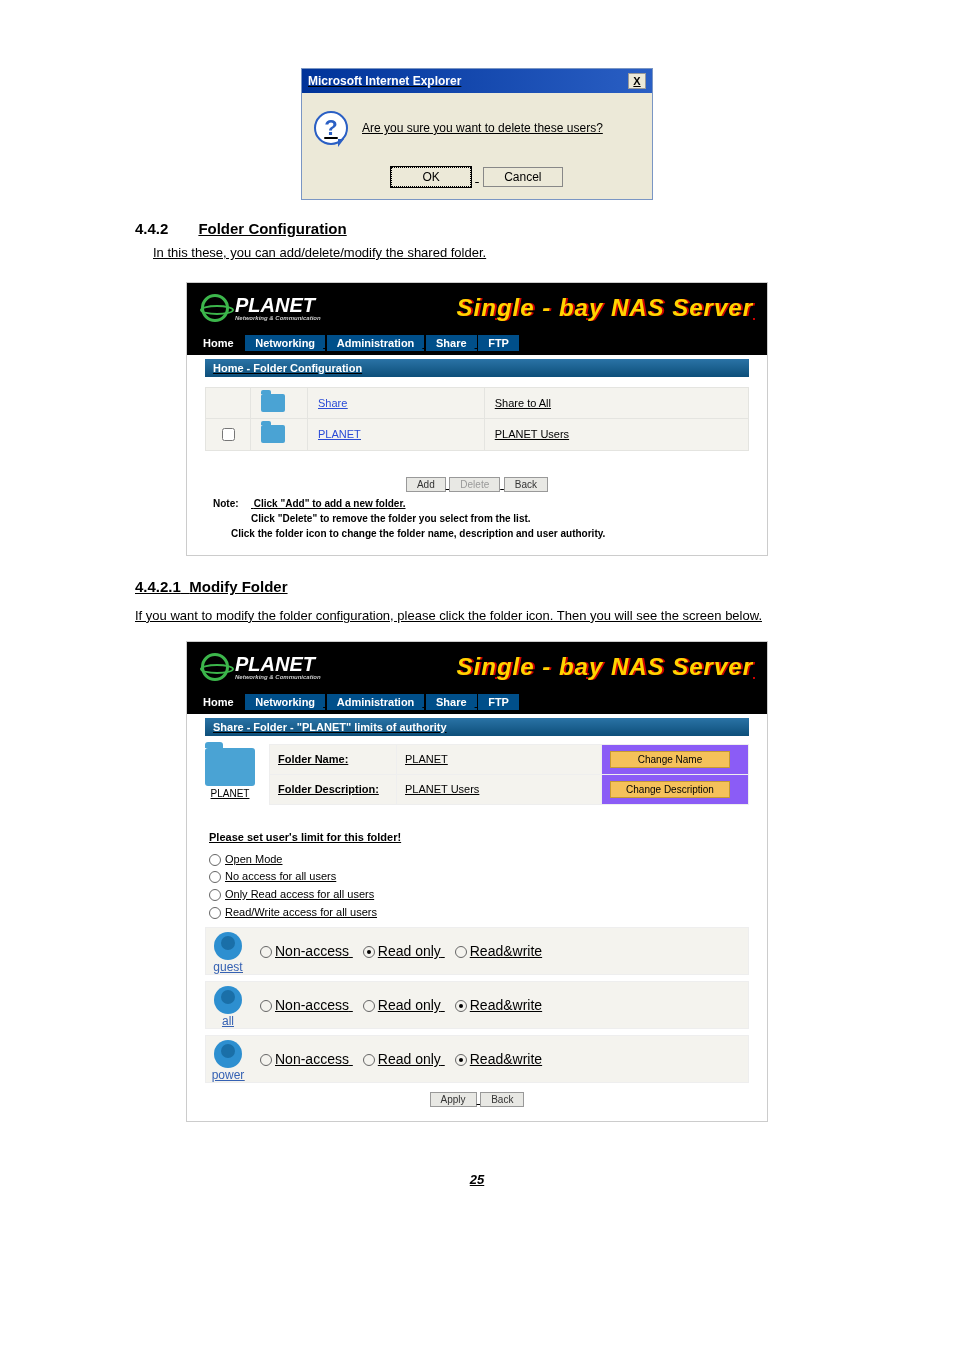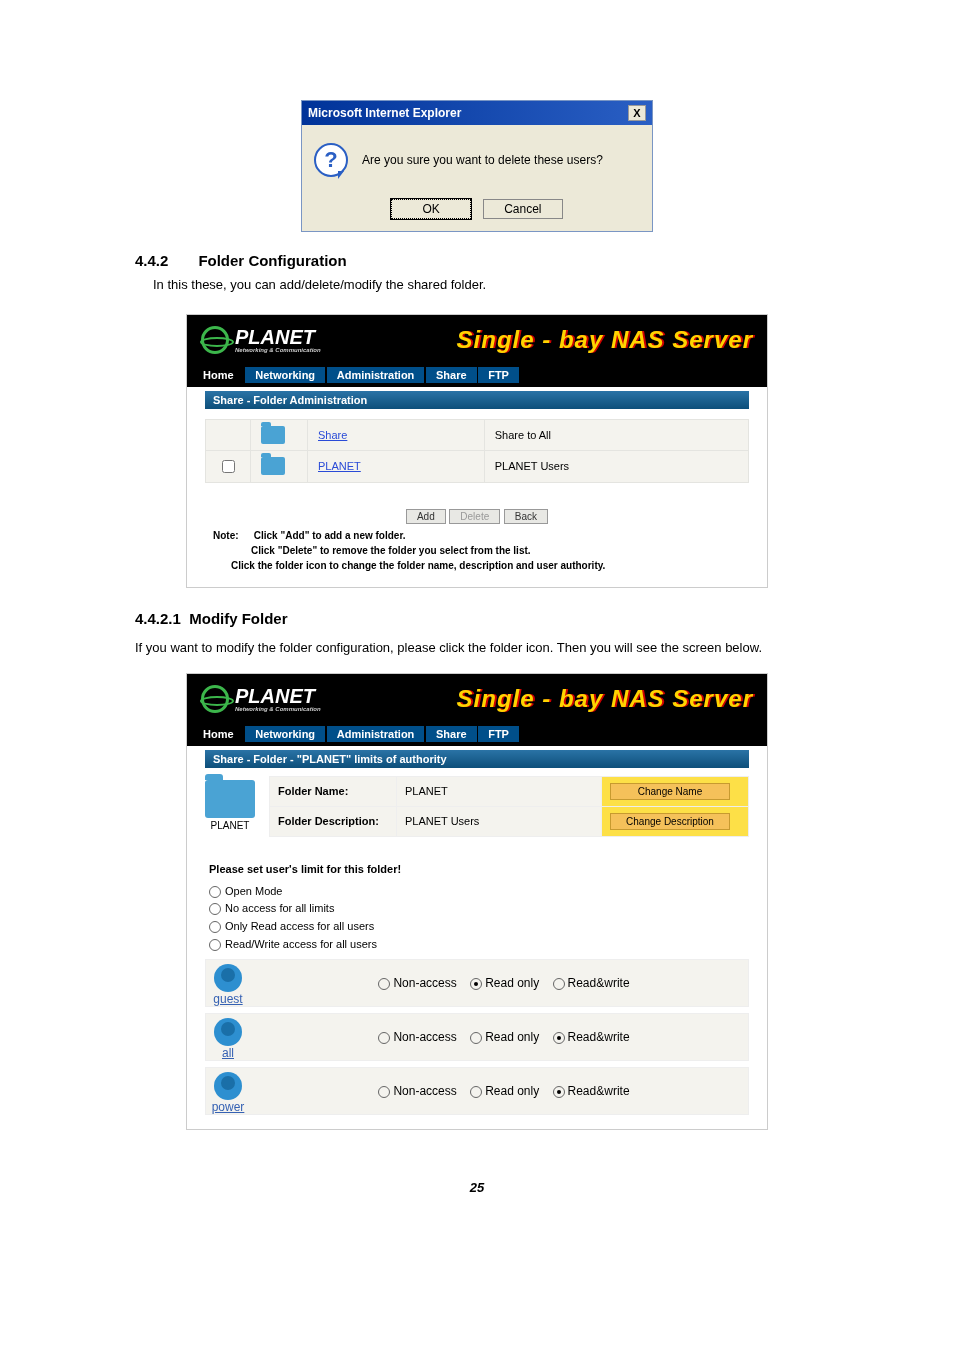--- a/index.html
+++ b/index.html
@@ -4,21 +4,22 @@
 <style>
   body {
     margin: 0;
     font-family: Arial, sans-serif;
     font-size: 13px;
     color: #000;
     background: #fff;
     width: 954px;
   }
   .page {
-    padding: 100px 135px 60px 135px;
+    padding: 68px 135px 60px 135px;
+    text-decoration: underline;
   }
   .dialog-img {
     margin: 0 auto 20px auto;
     width: 350px;
     border: 1px solid #7a96c4;
     background: #ece9d8;
   }
   .dialog-title {
     background: linear-gradient(to right, #003399, #2a5fc4);
     color: #fff;
@@ -192,21 +193,21 @@
 
   
   .detail-row { display:flex; gap:14px; padding:8px 0; }
   .big-folder { width:50px; height:38px; background:#4aa3d4; border-radius:3px; position:relative; margin-top:4px;}
   .big-folder:before{content:"";position:absolute;top:-6px;left:0;width:18px;height:6px;background:#4aa3d4;border-radius:3px 3px 0 0;}
   .big-folder-label{font-size:10px;text-align:center;margin-top:2px;}
   .detail-grid { flex:1; }
   .detail-grid table{ width:100%; border-collapse:collapse;}
   .detail-grid td{ font-size:11px; padding:6px 8px; border:1px solid #eee; background:#f4f3ee;}
   .detail-grid td.lbl{ font-weight:bold; width:110px;}
-  .detail-grid td.btncell{ width:130px; background:#fde047;}
+  .detail-grid td.btncell{ width:130px; background:#8b5cf6;}
   .orangebtn{
     width:120px; padding:2px 0; font-size:10px;
     background:#f5c15a; border:1px solid #c79a2f;
     font-family: Tahoma, sans-serif;
   }
   .section-sub{
     font-size:11px; font-weight:bold; margin:18px 0 8px 4px;
   }
   .radio-list{ font-size:11px; margin-left:4px; line-height:1.6;}
   .radio-dot{
@@ -217,21 +218,21 @@
   .user-row{
     display:flex;align-items:center;border:1px solid #eee;background:#f4f3ee;
     margin-top:6px;
   }
   .user-ico{
     width:28px;height:28px;border-radius:50%;background:#2d8fd0;
     position:relative;margin:4px 8px 0 8px;
   }
   .user-ico:before{content:"";position:absolute;left:7px;top:4px;width:14px;height:14px;border-radius:50%;background:#1a6fa8;}
   .user-name{font-size:12px;color:#3561b3;text-decoration:underline;text-align:center;}
-  .perm-opts{flex:1;text-align:center;font-size:12px;}
+  .perm-opts{flex:1;font-size:14px;}
   .perm-opts .radio-dot{margin:0 3px 0 10px;}
   .foot-btns{text-align:center;margin:8px 0 0 0;}
 
   .page-num { text-align:center; font-style:italic; font-weight:bold; margin-top:50px; font-size:13px;}
 
   .sublogo{font-size:6px;color:#ccc;margin-top:-2px;}
 </style>
 </head>
 <body>
 
@@ -271,21 +272,21 @@
       <div class="nas-title">Single - bay NAS Server</div>
     </div>
     <div class="nas-nav">
       <span class="nav-tab dark">Home</span>
       <span class="nav-tab light">Networking</span>
       <span class="nav-tab light">Administration</span>
       <span class="nav-tab light">Share</span>
       <span class="nav-tab light">FTP</span>
     </div>
     <div class="nas-body">
-      <div class="section-bar">Share - Folder Administration</div>
+      <div class="section-bar">Home - Folder Configuration</div>
       <table class="share-table">
         <tbody>
             <tr>
           <td class="chk"></td>
           <td class="iconcell">
                 <div class="folder-icon"></div>
               </td>
           <td><span class="link">Share</span></td>
           <td>Share to All</td>
         </tr>
@@ -358,21 +359,21 @@
               <td class="btncell"><button class="orangebtn">Change Description</button></td>
             </tr>
           </tbody>
             </table>
         </div>
       </div>
 
       <div class="section-sub">Please set user's limit for this folder!</div>
       <div class="radio-list">
         <div><span class="radio-dot"></span><span>Open Mode</span></div>
-        <div><span class="radio-dot"></span><span>No access for all limits</span></div>
+        <div><span class="radio-dot"></span><span>No access for all users</span></div>
         <div><span class="radio-dot"></span><span>Only Read access for all users</span></div>
         <div><span class="radio-dot"></span><span>Read/Write access for all users</span></div>
       </div>
 
       <div class="user-row">
         <div>
           <div class="user-ico"></div>
           <div class="user-name">guest</div>
         </div>
         <div class="perm-opts">
@@ -397,17 +398,21 @@
           <div class="user-ico"></div>
           <div class="user-name">power</div>
         </div>
         <div class="perm-opts">
           <span class="radio-dot"></span><span>Non-access</span>
           <span class="radio-dot"></span><span>Read only</span>
           <span class="radio-dot sel"></span><span>Read&amp;write</span>
         </div>
       </div>
 
+      <div class="foot-btns">
+        <button class="gbtn">Apply</button>
+        <button class="gbtn">Back</button>
+      </div>
     </div>
   </div>
 
   <div class="page-num">25</div>
 </div>
 
 </body></html>

